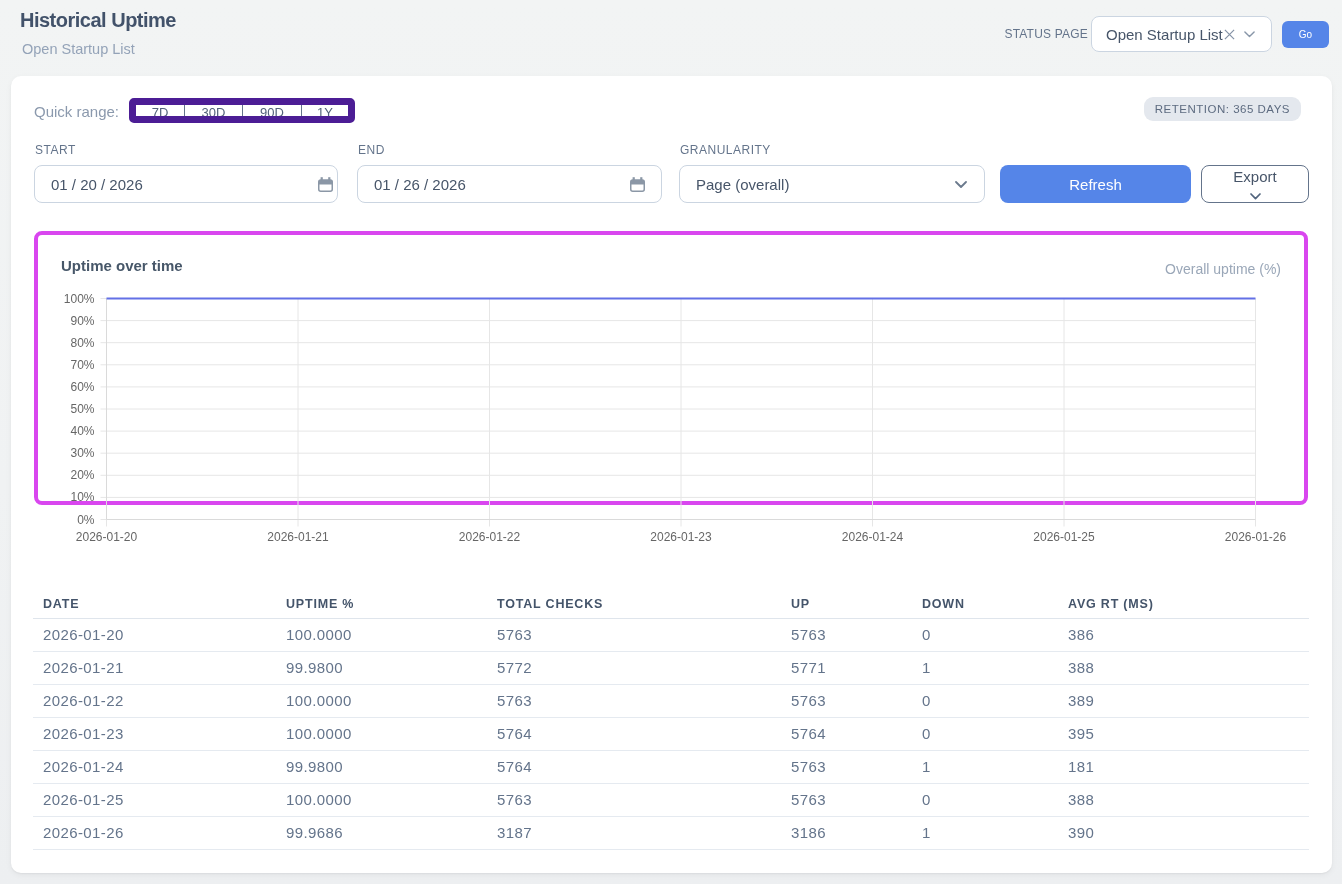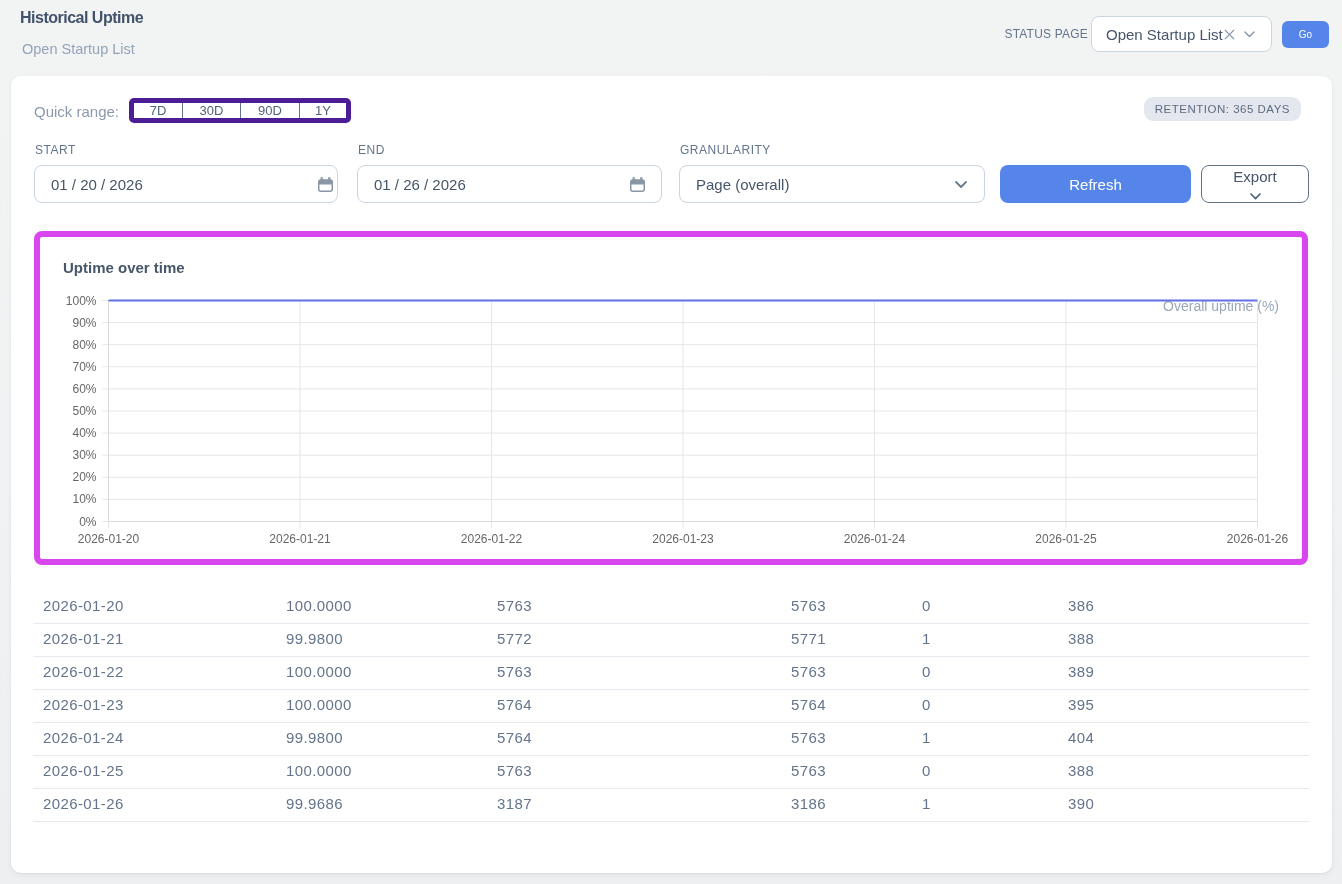--- a/index.html
+++ b/index.html
@@ -4,56 +4,56 @@
 <style>
   * { margin:0; padding:0; box-sizing:border-box; }
   html,body { width:1342px; height:884px; overflow:hidden; }
   body {
     font-family:"Liberation Sans", sans-serif;
     transform:translateZ(0);
     background:linear-gradient(180deg,#f2f4f4 0%,#f0f2f3 55%,#edeff1 100%);
     position:relative;
   }
   
-  .h-title { position:absolute; left:20px; top:9px; font-size:16px; font-weight:700; color:#42526a; letter-spacing:-0.5px; }
+  .h-title { position:absolute; left:20px; top:9px; font-size:20px; font-weight:700; color:#42526a; letter-spacing:-0.5px; }
   .h-sub   { position:absolute; left:22px; top:41px; font-size:14.5px; color:#94a3b8; }
   .h-right { position:absolute; right:13px; top:16px; height:36px; display:flex; align-items:center; }
   .sp-label { font-size:12px; font-weight:400; color:#64748b; letter-spacing:0.2px; margin-right:3px; }
   .sp-select { width:181px; height:36px; background:#fff; border:1px solid #cbd5e1; border-radius:8px;
     display:flex; align-items:center; padding:0 10px 0 14px; color:#475569; font-size:15px; }
   .go-btn { margin-left:10px; width:47px; height:27px; background:#5585e8; border-radius:6px; color:#fff;
     font-size:10px; display:flex; align-items:center; justify-content:center; }
 
   
   .card { position:absolute; left:11px; top:76px; width:1321px; height:797px; background:#fff;
     border-radius:10px; box-shadow:0 1px 2px rgba(16,24,40,.06), 0 2px 6px rgba(16,24,40,.05); }
 
   
   .qr-label { position:absolute; left:34px; top:103px; font-size:15px; color:#8b99ad; }
-  .seg { position:absolute; left:129px; top:98px; height:25px; display:flex; border:5px solid #4c1d95; border-radius:5px; overflow:hidden; background:#fff; }
+  .seg { position:absolute; left:129px; top:98px; height:25px; display:flex; border:7px solid #4c1d95; border-radius:5px; overflow:hidden; background:#fff; }
   .seg button { border:none; background:#fff; font-family:inherit; font-size:13px; color:#52627a; padding:0; }
   .seg button + button { border-left:1px solid #64748b; }
   .badge { position:absolute; right:41px; top:97px; height:24px; background:#e4e8ee; border-radius:9px;
     display:flex; align-items:center; padding:0 11px; font-size:11.5px; font-weight:400; color:#5d6b80; letter-spacing:0.5px; }
 
   
   .ctl-label { position:absolute; font-size:12px; font-weight:400; color:#64748b; letter-spacing:0.5px; top:143px; }
   .field { position:absolute; top:165px; height:38px; background:#fff; border:1px solid #cbd5e1; border-radius:8px;
     display:flex; align-items:center; font-size:15px; color:#475569; padding:0 14px 0 16px; }
   .field .grow { flex:1; }
   .btn-refresh { position:absolute; left:1000px; top:165px; width:191px; height:38px; background:#5585e8; border-radius:8px;
     color:#fff; font-size:15px; display:flex; align-items:center; justify-content:center; }
   .btn-export { position:absolute; left:1201px; top:165px; width:108px; height:38px; background:#fff; border:1px solid #64748b;
     border-radius:8px; color:#475569; font-size:15px; display:flex; align-items:center; justify-content:center; gap:8px;flex-direction:column; }
 
   
-  .chart-card { position:absolute; left:34px; top:231px; width:1274px; height:334px; background:#fff;
-    border:6px solid #d946ef; border-radius:8px; }
+  .chart-card { position:absolute; left:34px; top:231px; width:1274px; height:274px; background:#fff;
+    border:4px solid #d946ef; border-radius:8px; }
   .cc-title { position:absolute; left:23px; top:22px; font-size:15px; font-weight:700; color:#475769; }
-  .cc-right { position:absolute; right:23px; top:26px; font-size:14px; color:#9aa7b8;margin-top:35px; }
+  .cc-right { position:absolute; right:23px; top:26px; font-size:14px; color:#9aa7b8; }
 
   
   table.data { position:absolute; left:33px; top:590px; width:1276px; border-collapse:collapse; table-layout:fixed; }
   table.data th { text-align:left; font-size:12.5px; font-weight:700; color:#44546a; letter-spacing:0.8px;
     padding:7px 10px 7px 10px; border-bottom:1px solid #dfe5ec; }
   table.data td { font-size:15px; letter-spacing:0.4px; color:#64748b; padding:0 10px 2px 10px; height:33px; border-bottom:1px solid #e5eaf0; }
 </style>
 </head>
 <body>
   <div class="h-title">Historical Uptime</div>
@@ -203,20 +203,28 @@
   <table class="data">
     <colgroup>
       <col style="width:243px">
       <col style="width:211px">
       <col style="width:294px">
       <col style="width:131px">
       <col style="width:146px">
       <col style="width:251px">
     </colgroup>
     <tbody>
+      <tr>
+        <th>DATE</th>
+        <th>UPTIME %</th>
+        <th>TOTAL CHECKS</th>
+        <th>UP</th>
+        <th>DOWN</th>
+        <th>AVG RT (MS)</th>
+      </tr>
     <tr>
         <td>2026-01-20</td>
         <td>100.0000</td>
         <td>5763</td>
         <td>5763</td>
         <td>0</td>
         <td>386</td>
       </tr>
     <tr>
         <td>2026-01-21</td>
@@ -241,21 +249,21 @@
         <td>5764</td>
         <td>0</td>
         <td>395</td>
       </tr>
     <tr>
         <td>2026-01-24</td>
         <td>99.9800</td>
         <td>5764</td>
         <td>5763</td>
         <td>1</td>
-        <td>404</td>
+        <td>181</td>
       </tr>
     <tr>
         <td>2026-01-25</td>
         <td>100.0000</td>
         <td>5763</td>
         <td>5763</td>
         <td>0</td>
         <td>388</td>
       </tr>
     <tr>

